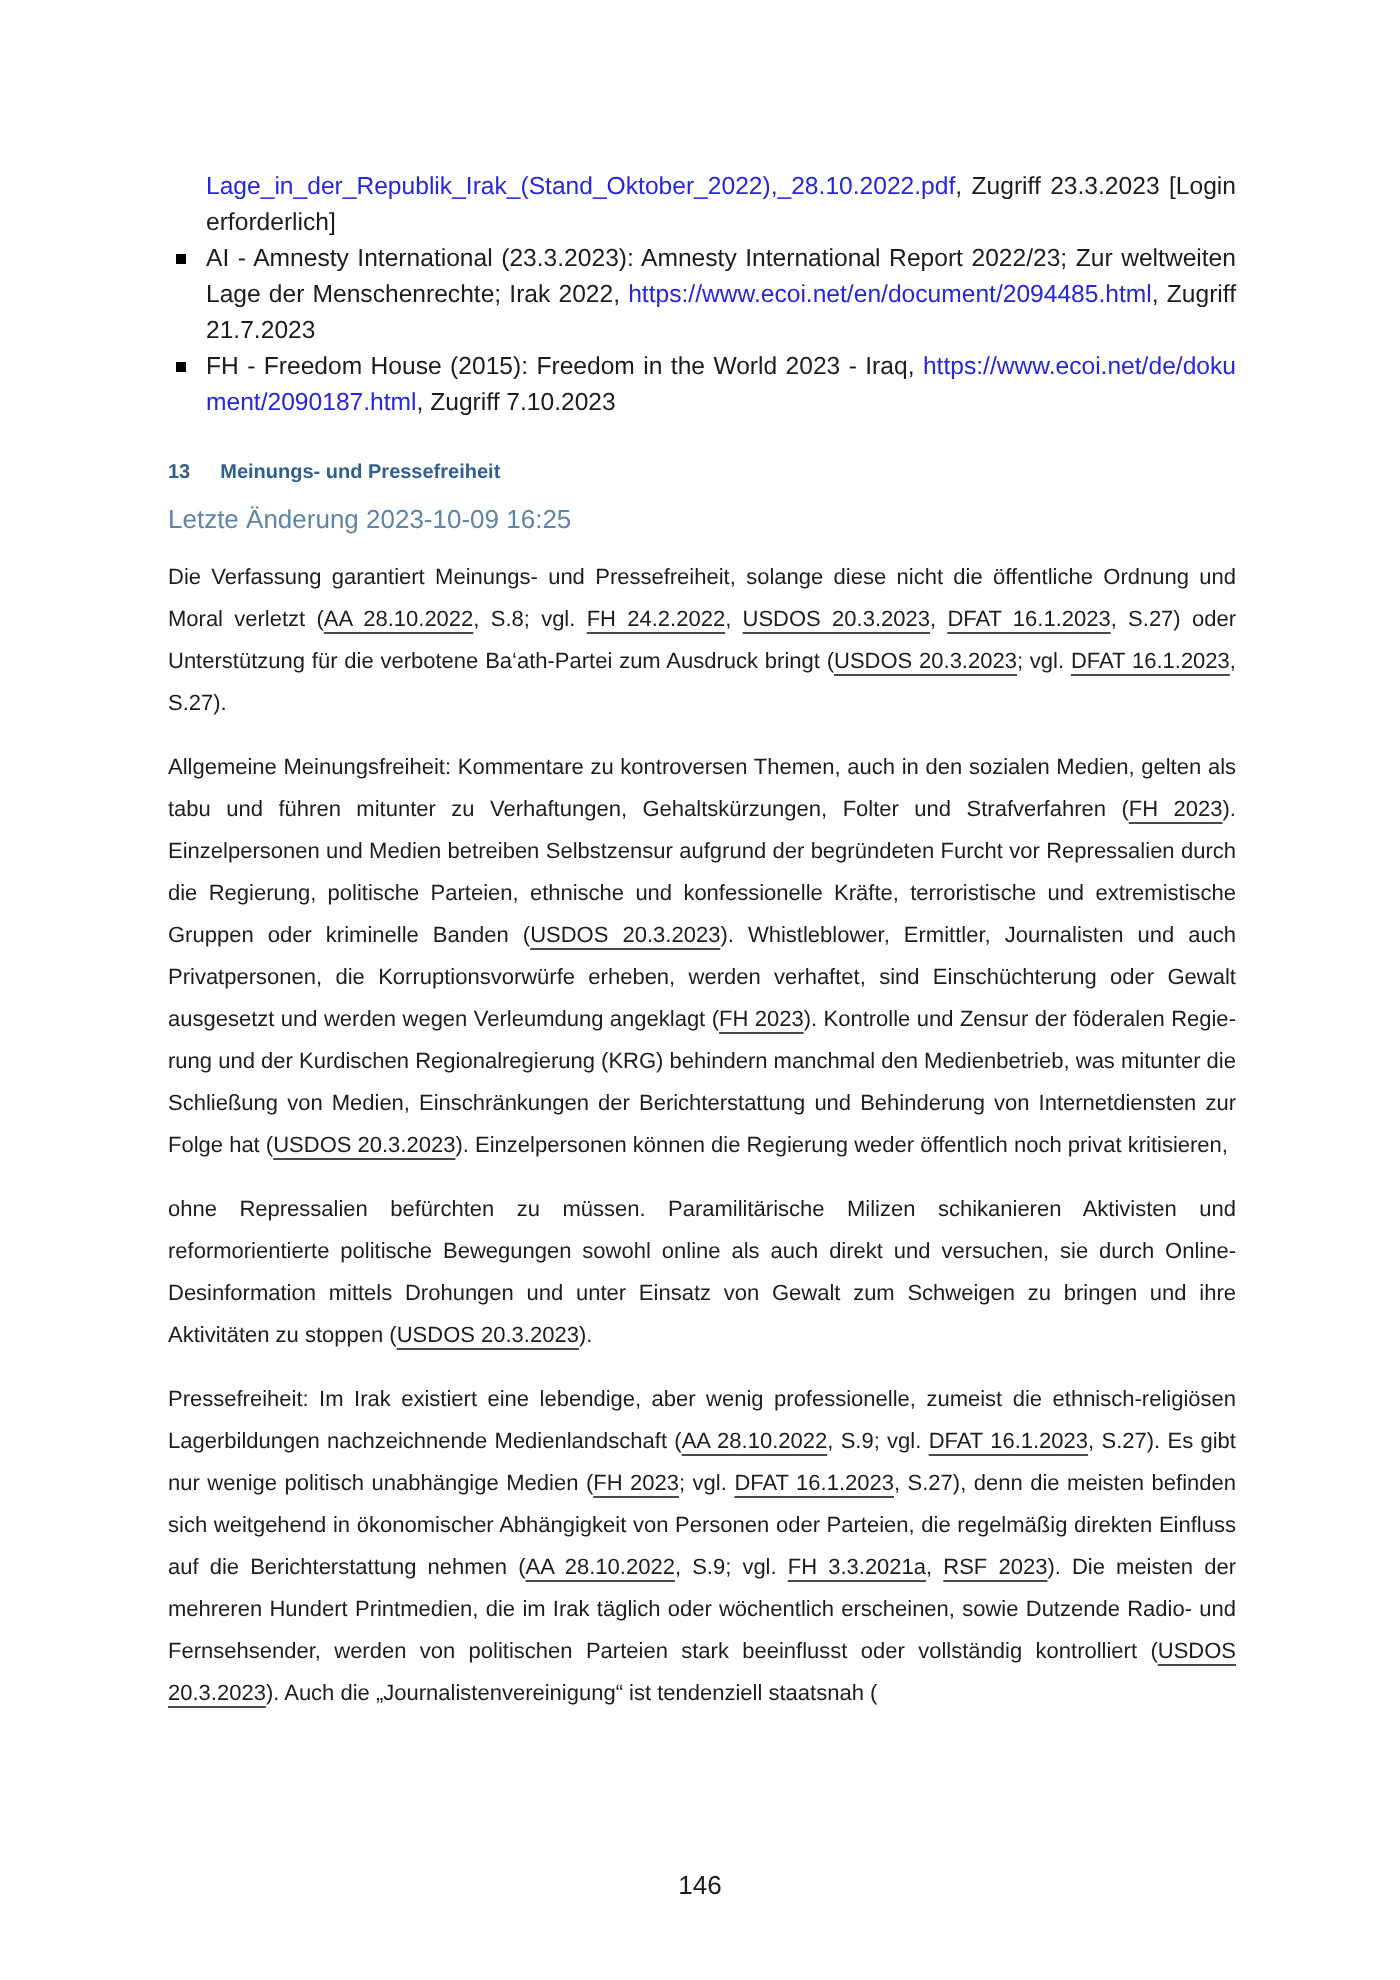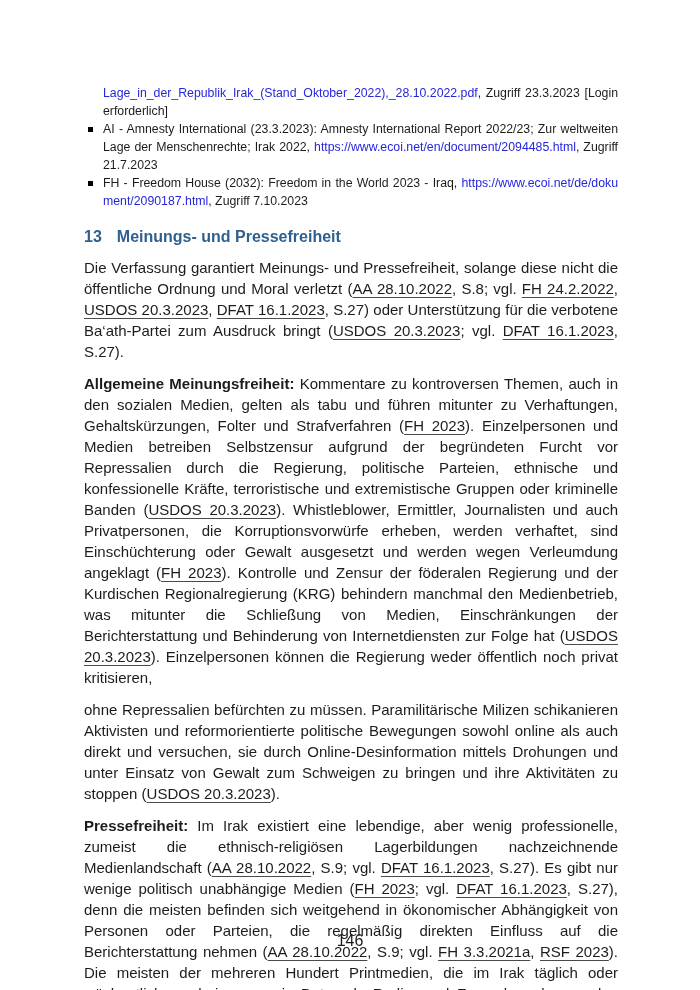--- a/index.html
+++ b/index.html
@@ -45,79 +45,80 @@
     left: 4px;
     top: 6.5px;
     width: 5px;
     height: 5px;
     background: var(--color-bullet);
   }
   li.ref-item .seg-link { word-break: break-all; }
   
   .section-heading {
     margin: 17px 0 0 0;
-    font-size: 16px;
+    font-size: 10px;
     line-height: 20px;
     font-weight: bold;
     color: var(--color-heading);
   }
   .section-heading .sec-num { display: inline-block; margin-right: 15px; }
   .last-change {
     margin-top: 4px;
     font-size: 13px;
     line-height: 18px;
     color: var(--color-subtitle);
   }
   
   .paragraphs { margin-top: 10px; }
   p.body-par {
     margin: 0 0 11px 0;
-    font-size: 15px;
+    font-size: 11px;
     line-height: 21px;
     text-align: justify;
     hyphens: manual;
     -webkit-hyphens: manual;
   }
   .seg-text { }
-  .seg-bold { font-weight: bold; margin-top: 12px; }
+  .seg-bold { font-weight: normal; margin-top: 12px; }
   .seg-cite {
     text-decoration: underline;
     text-decoration-color: var(--color-cite_underline);
     text-decoration-thickness: 1px;
     text-underline-offset: 2.5px;
   }
   a.seg-link {
     color: var(--color-link);
     text-decoration: none;
     cursor: pointer;
   }
   .page-number {
     position: absolute;
     left: 0;
     width: 700px;
     bottom: 40px;
     text-align: center;
-    font-size: 16px;
+    font-size: 13px;
     color: #1c1c1c;
   }
 </style>
 </head>
 <body>
 
 <div class="page">
   <div class="content">
 
     <ul class="ref-list" id="ref-list">
         <li class="ref-item"><a class="seg-link">Lage_in_der_Republik_Irak_(Stand_Oktober_2022),_28.10.2022.pdf</a><span class="seg-text">, Zugriff 23.3.2023 [Login erforderlich]</span></li>
         <li class="ref-item"><span class="bullet-square"></span><span class="seg-text">AI - Amnesty International (23.3.2023): Amnesty International Report 2022/23; Zur weltweiten Lage der Menschenrechte; Irak 2022, </span><a class="seg-link">https://www.ecoi.net/en/document/2094485.html</a><span class="seg-text">, Zugriff 21.7.2023</span></li>
-        <li class="ref-item"><span class="bullet-square"></span><span class="seg-text">FH - Freedom House (2032): Freedom in the World 2023 - Iraq, </span><a class="seg-link">https://www.ecoi.net/de/dokument/2090187.html</a><span class="seg-text">, Zugriff 7.10.2023</span></li>
+        <li class="ref-item"><span class="bullet-square"></span><span class="seg-text">FH - Freedom House (2015): Freedom in the World 2023 - Iraq, </span><a class="seg-link">https://www.ecoi.net/de/dokument/2090187.html</a><span class="seg-text">, Zugriff 7.10.2023</span></li>
       </ul>
 
     <h2 class="section-heading"><span class="sec-num">13</span><span>Meinungs- und Pressefreiheit</span></h2>
 
+    <div class="last-change">Letzte Änderung 2023-10-09 16:25</div>
 
     <div class="paragraphs" id="paragraphs">
         <p class="body-par"><span class="seg-text">Die Verfassung garantiert Meinungs- und Pressefreiheit, solange diese nicht die öffentliche Ordnung und Moral verletzt (</span><span class="seg-cite">AA 28.10.2022</span><span class="seg-text">, S.8; vgl. </span><span class="seg-cite">FH 24.2.2022</span><span class="seg-text">, </span><span class="seg-cite">USDOS 20.3.2023</span><span class="seg-text">, </span><span class="seg-cite">DFAT 16.1.2023</span><span class="seg-text">, S.27) oder Unterstützung für die verbotene Ba‘ath-Partei zum Ausdruck bringt (</span><span class="seg-cite">US­DOS 20.3.2023</span><span class="seg-text">; vgl. </span><span class="seg-cite">DFAT 16.1.2023</span><span class="seg-text">, S.27).</span></p>
         <p class="body-par"><span class="seg-bold">Allgemeine Meinungsfreiheit:</span><span class="seg-text"> Kommentare zu kontroversen Themen, auch in den sozialen Medien, gelten als tabu und führen mitunter zu Verhaftungen, Gehaltskürzungen, Folter und Strafverfahren (</span><span class="seg-cite">FH 2023</span><span class="seg-text">). Einzelpersonen und Medien betreiben Selbstzensur aufgrund der begründeten Furcht vor Repressalien durch die Regierung, politische Parteien, ethnische und konfessionelle Kräfte, terroristische und extremistische Gruppen oder kriminelle Banden (</span><span class="seg-cite">US­DOS 20.3.2023</span><span class="seg-text">). Whistleblower, Ermittler, Journalisten und auch Privatpersonen, die Korrup­tionsvorwürfe erheben, werden verhaftet, sind Einschüchterung oder Gewalt ausgesetzt und werden wegen Verleumdung angeklagt (</span><span class="seg-cite">FH 2023</span><span class="seg-text">). Kontrolle und Zensur der föderalen Regie­rung und der Kurdischen Regionalregierung (KRG) behindern manchmal den Medienbetrieb, was mitunter die Schließung von Medien, Einschränkungen der Berichterstattung und Behin­derung von Internetdiensten zur Folge hat (</span><span class="seg-cite">USDOS 20.3.2023</span><span class="seg-text">). Einzelpersonen können die Regierung weder öffentlich noch privat kritisieren,</span></p>
         <p class="body-par"><span class="seg-text">ohne Repressalien befürchten zu müssen. Paramilitärische Milizen schikanieren Aktivisten und reformorientierte politische Bewegungen sowohl online als auch direkt und versuchen, sie durch Online-Desinformation mittels Drohungen und unter Einsatz von Gewalt zum Schweigen zu bringen und ihre Aktivitäten zu stoppen (</span><span class="seg-cite">USDOS 20.3.2023</span><span class="seg-text">).</span></p>
         <p class="body-par"><span class="seg-bold">Pressefreiheit:</span><span class="seg-text"> Im Irak existiert eine lebendige, aber wenig professionelle, zumeist die eth­nisch-religiösen Lagerbildungen nachzeichnende Medienlandschaft (</span><span class="seg-cite">AA 28.10.2022</span><span class="seg-text">, S.9; vgl. </span><span class="seg-cite">DFAT 16.1.2023</span><span class="seg-text">, S.27). Es gibt nur wenige politisch unabhängige Medien (</span><span class="seg-cite">FH 2023</span><span class="seg-text">; vgl. </span><span class="seg-cite">DFAT 16.1.2023</span><span class="seg-text">, S.27), denn die meisten befinden sich weitgehend in ökonomischer Abhängigkeit von Personen oder Parteien, die regelmäßig direkten Einfluss auf die Berichterstattung nehmen (</span><span class="seg-cite">AA 28.10.2022</span><span class="seg-text">, S.9; vgl. </span><span class="seg-cite">FH 3.3.2021a</span><span class="seg-text">, </span><span class="seg-cite">RSF 2023</span><span class="seg-text">). Die meisten der mehreren Hundert Printmedien, die im Irak täglich oder wöchentlich erscheinen, sowie Dutzende Radio- und Fernsehsender, wer­den von politischen Parteien stark beeinflusst oder vollständig kontrolliert (</span><span class="seg-cite">USDOS 20.3.2023</span><span class="seg-text">). Auch die „Journalistenvereinigung“ ist tendenziell staatsnah (</span></p>
       </div>
 
   </div>
 

